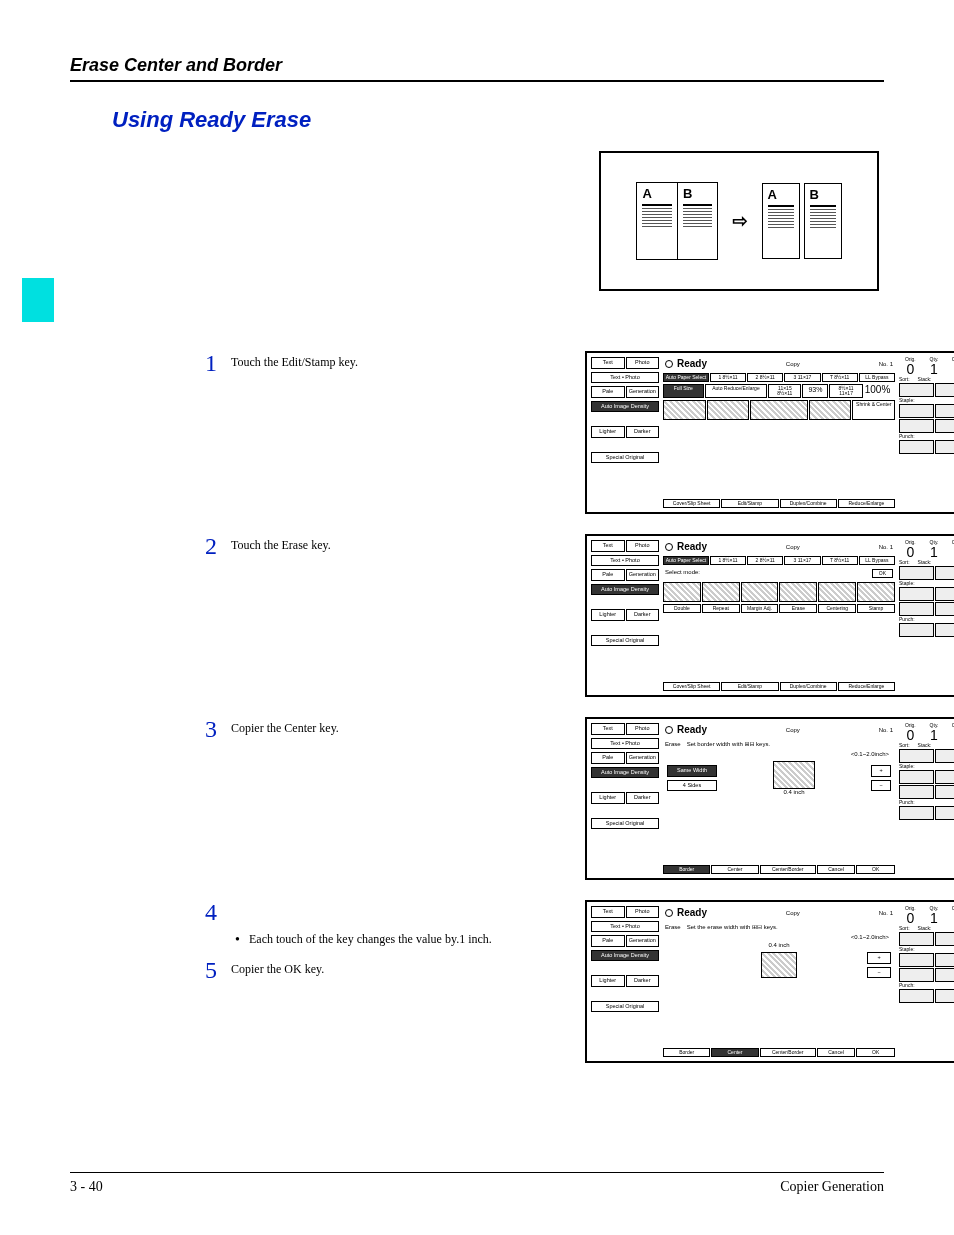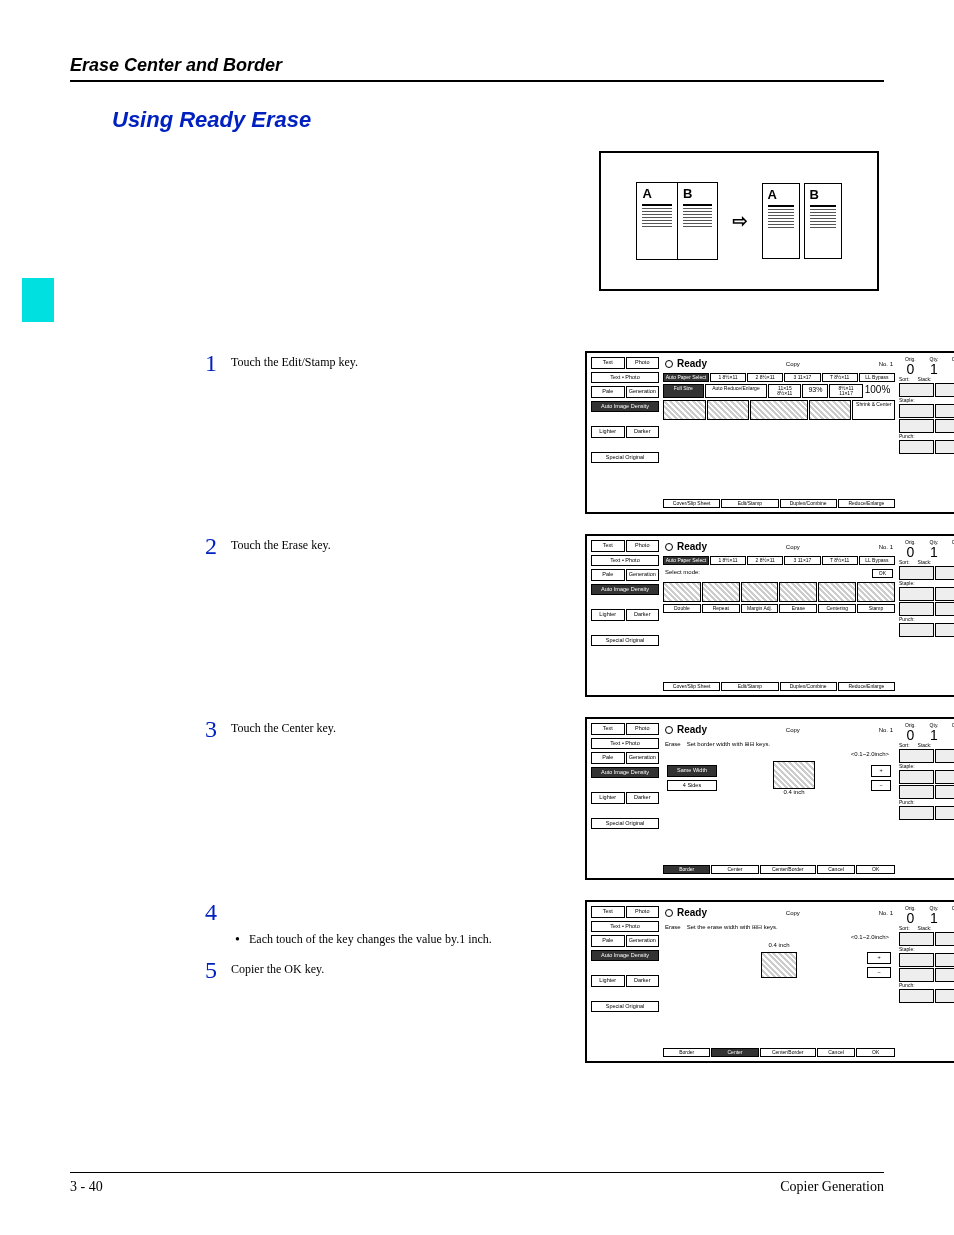--- a/index.html
+++ b/index.html
@@ -560,21 +560,21 @@
             </div>
         </div>
       </div>
     </div>
   </div>
 
   <div class="content-row" style="margin-top:20px">
     <div class="steps-col">
       <div class="step">
         <div class="step-num">3</div>
-        <div class="step-text">Touch the Center key.</div>
+        <div class="step-text">Copier the Center key.</div>
       </div>
     </div>
     <div class="figure-col">
       <div class="figure-box screenshot-figure">
         <div class="ss-left">
           <div class="ss-left-row">
               <div class="ss-btn">Text</div>
               <div class="ss-btn">Photo</div>
             </div>
           <div class="ss-left-row">

